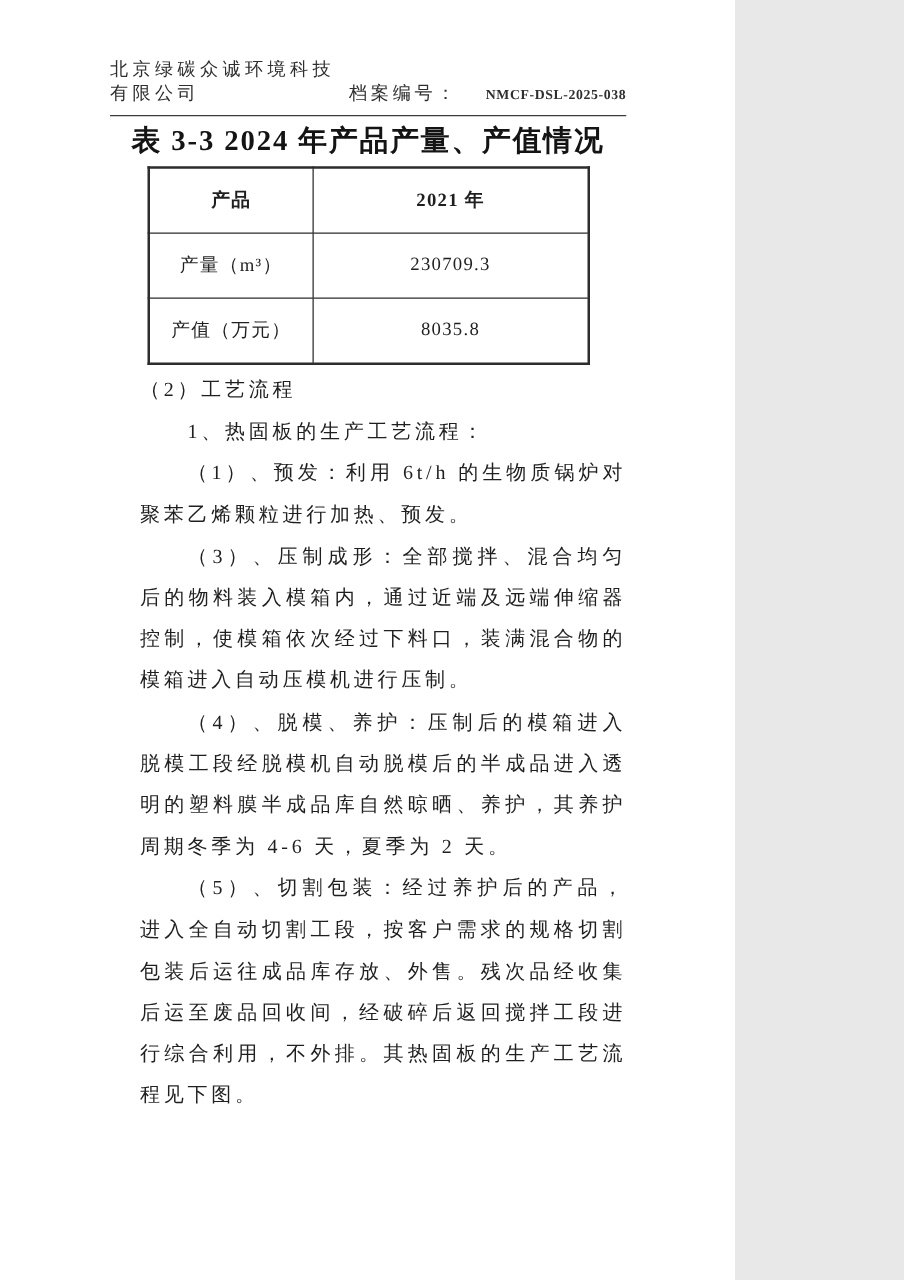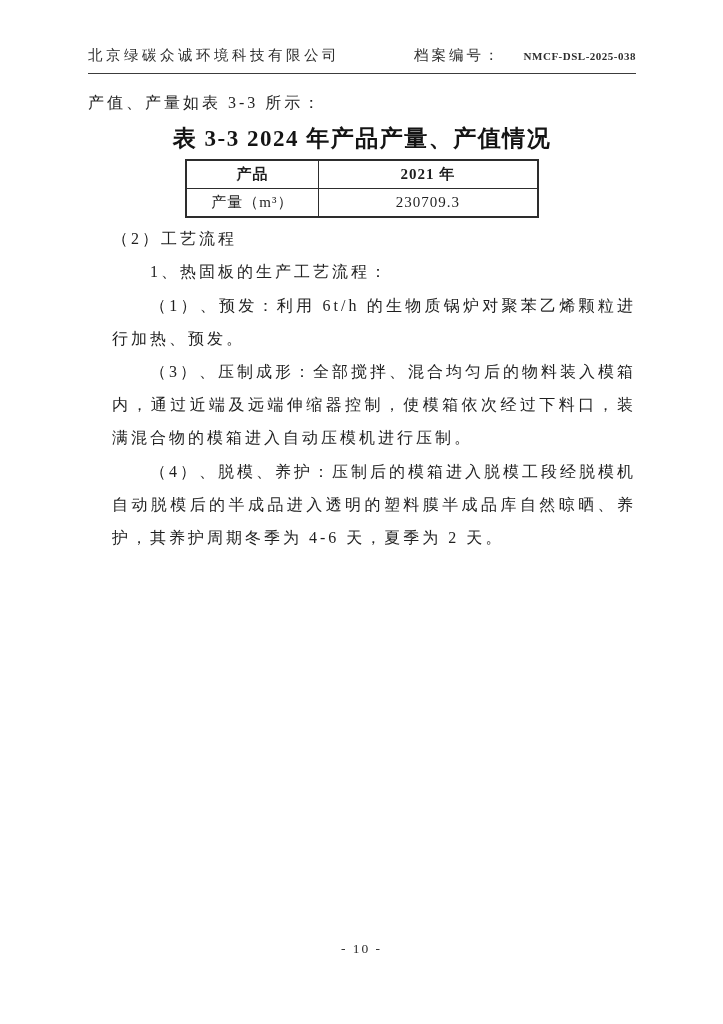--- a/index.html
+++ b/index.html
@@ -4,21 +4,21 @@
 <style>
   * { margin: 0; padding: 0; box-sizing: border-box; }
   html, body { background: #e8e8e8; }
   body {
     width: 723px; height: 1024px;
     font-family: "Liberation Serif", "DejaVu Serif", serif;
     color: #212121;
   }
   .page {
     position: relative;
-    width: 723px; height: 1024px;
+    width: 588px; height: 1024px;
     background: #ffffff;
     padding: 46px 87px 0 88px;
     overflow: hidden;
   }
   
   .doc-header {
     display: flex;
     justify-content: space-between;
     align-items: flex-end;
     padding-bottom: 8px;
@@ -61,21 +61,21 @@
     width: 354px;
     border: 2px solid #2d2d2d;
   }
   .prod-table th, .prod-table td {
     border: 1px solid #2d2d2d;
     height: 24.5px;
     text-align: center;
     vertical-align: middle;
     font-size: 15px;
     letter-spacing: 1px;
-    padding: 4px 4px;
+    padding: 16px 4px;
     color: #1f1f1f;
   }
   .prod-table th { font-weight: bold; }
   .prod-table .col-label { width: 133px; }
   .prod-table .col-value { width: 221px; }
   .body-block { margin-top: 4px; margin-left: 24px; }
   
   .doc-footer {
     position: absolute;
     top: 941px; left: 0;
@@ -91,42 +91,45 @@
 
 <div class="page">
 
   <div class="doc-header">
     <span class="company">北京绿碳众诚环境科技有限公司</span>
     <span class="archive">
       <span>档案编号：</span><span class="archive-num">NMCF-DSL-2025-038</span>
     </span>
   </div>
 
-  <p class="body-text intro">产值、产量如表 3-3 所示：</p>
 
   <div class="table-caption">表 3-3 2024 年产品产量、产值情况</div>
 
   <table class="prod-table">
     <thead>
       <tr>
         <th class="col-label">产品</th>
         <th class="col-value">2021 年</th>
       </tr>
     </thead>
     <tbody>
       <tr>
         <td>产量（m³）</td>
         <td>230709.3</td>
       </tr>
+      <tr>
+        <td>产值（万元）</td>
+        <td>8035.8</td>
+      </tr>
     </tbody>
   </table>
 
   <div class="body-block">
     <p class="body-text">（2）工艺流程</p>
     <p class="body-text indent">1、热固板的生产工艺流程：</p>
     <p class="body-text indent">（1）、预发：利用 6t/h 的生物质锅炉对聚苯乙烯颗粒进行加热、预发。</p>
     <p class="body-text indent">（3）、压制成形：全部搅拌、混合均匀后的物料装入模箱内，通过近端及远端伸缩器控制，使模箱依次经过下料口，装满混合物的模箱进入自动压模机进行压制。</p>
     <p class="body-text indent">（4）、脱模、养护：压制后的模箱进入脱模工段经脱模机自动脱模后的半成品进入透明的塑料膜半成品库自然晾晒、养护，其养护周期冬季为 4-6 天，夏季为 2 天。</p>
+    <p class="body-text indent">（5）、切割包装：经过养护后的产品，进入全自动切割工段，按客户需求的规格切割包装后运往成品库存放、外售。残次品经收集后运至废品回收间，经破碎后返回搅拌工段进行综合利用，不外排。其热固板的生产工艺流程见下图。</p>
   </div>
 
-  <div class="doc-footer">- 10 -</div>
 
 </div>
 
 </body></html>

